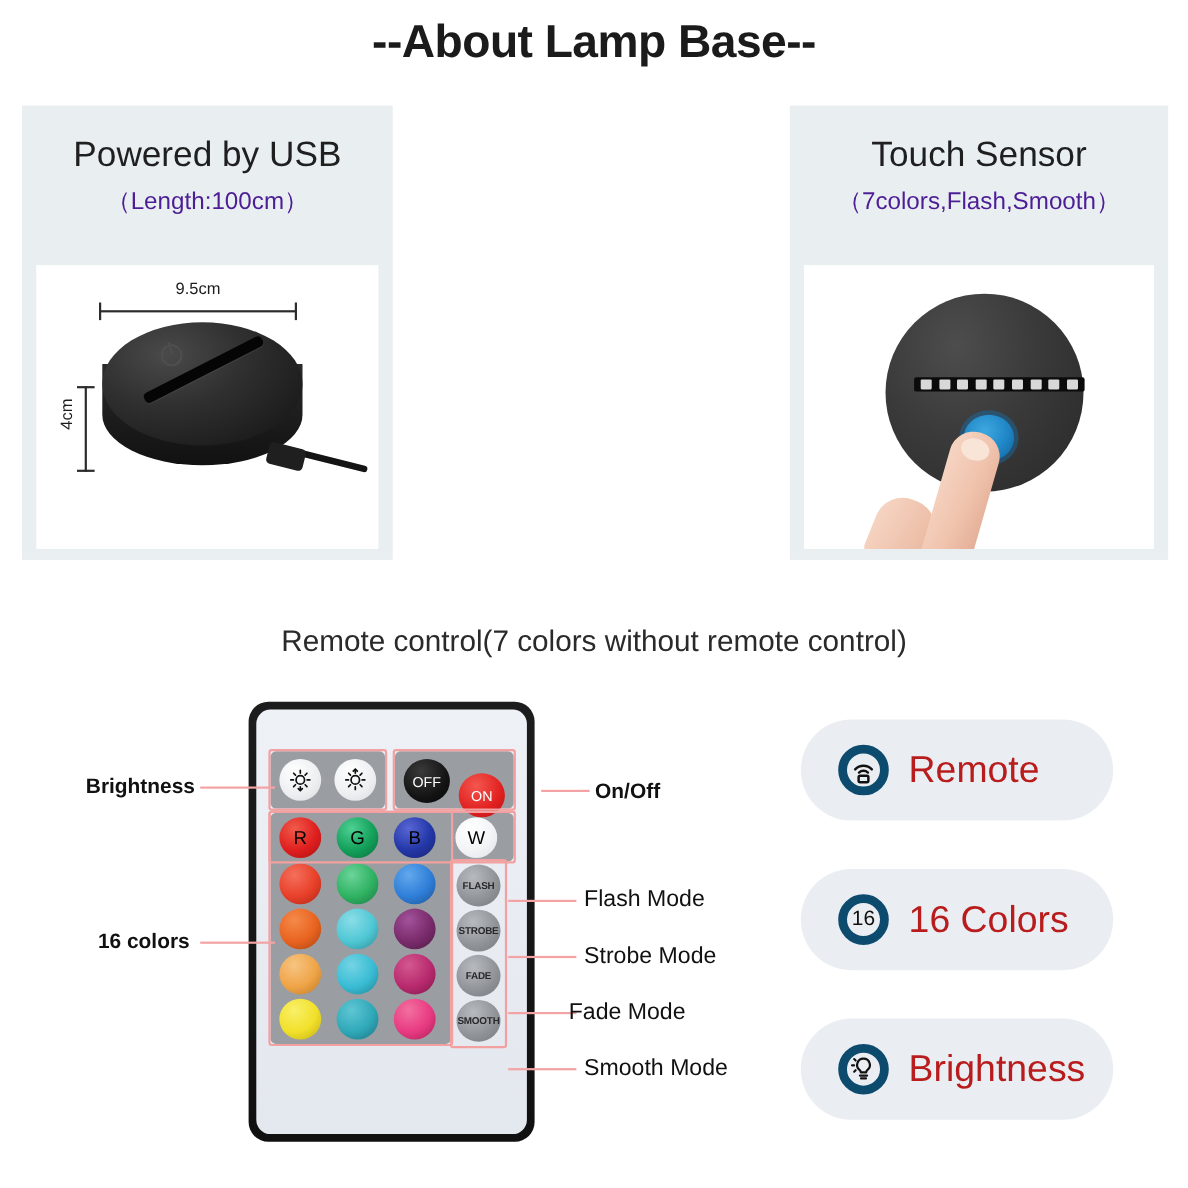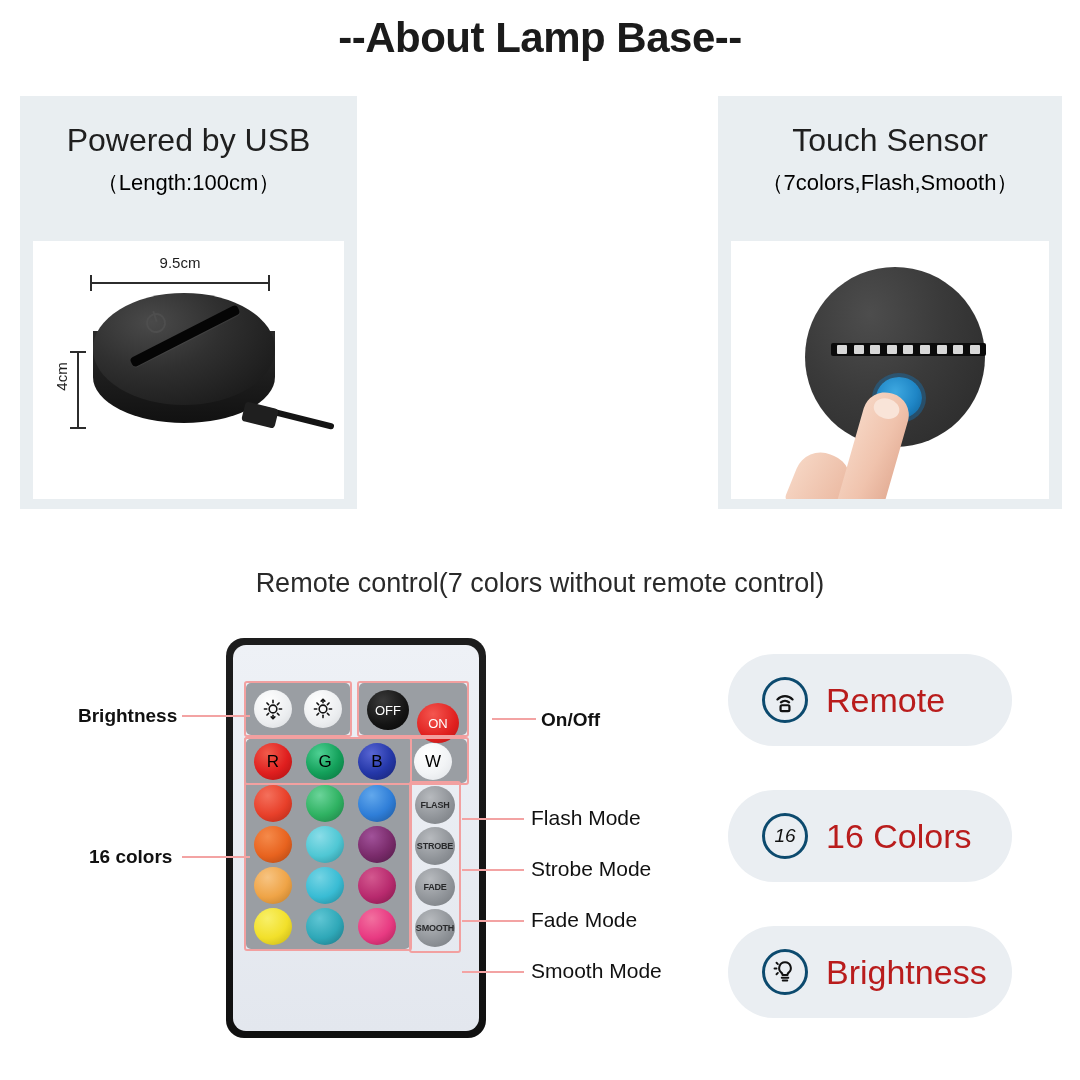--- a/index.html
+++ b/index.html
@@ -32,21 +32,21 @@
   .panel.p3 { left: 698px; width: 344px; }
 
   .panel-title {
     margin-top: 28px;
     font-size: 32px; font-weight: 400; color: #1f1f1f;
     text-align: center; line-height: 1.05;
     font-family: "Liberation Sans", sans-serif;
   }
   .panel-sub {
     margin-top: 13px;
-    font-size: 22px; font-weight: 400; color: #000000;
+    font-size: 22px; font-weight: 400; color: #4c1d95;
     text-align: center; line-height: 1.05;
   }
   .panel-img {
     position: absolute; left: 13px; bottom: 10px;
     width: calc(100% - 26px); height: 258px;
     background: #ffffff;
     overflow: hidden;
   }
 
   
@@ -224,23 +224,23 @@
   .cards { position: absolute; left: 728px; top: 654px; }
   .card {
     position: absolute; left: 0; width: 284px; height: 92px;
     background: #eaeef2; border-radius: 46px;
     display: flex; align-items: center; padding-left: 34px; gap: 18px;
   }
   .card.c1 { top: 0px; }
   .card.c2 { top: 136px; }
   .card.c3 { top: 272px; }
   .card-icon {
-    width: 46px; height: 46px; border: 3px solid #0c4a6e; border-radius: 50%;
+    width: 46px; height: 46px; border: 8px solid #0c4a6e; border-radius: 50%;
     position: relative; flex: none;
-    display: flex; align-items: center; justify-content: center; font-style: italic;
+    display: flex; align-items: center; justify-content: center;
   }
   .card-label { font-size: 34px; font-weight: 400; color: #b91c1c; }
   .icon16 { font-size: 19px; font-weight: 500; color: #111; }
 </style>
 </head>
 <body>
 
 <div id="page">
 
   <div class="main-title">--About Lamp Base--</div>
@@ -408,21 +408,21 @@
   <div class="lead" style="left:492px; top:718px; width:44px;"></div>
   <div class="anno" style="left:541px; top:709px;">On/Off</div>
 
   <div class="lead" style="left:462px; top:818px; width:62px;"></div>
   <div class="anno light" style="left:531px; top:806px;">Flash Mode</div>
 
   <div class="lead" style="left:462px; top:869px; width:62px;"></div>
   <div class="anno light" style="left:531px; top:857px;">Strobe Mode</div>
 
   <div class="lead" style="left:462px; top:920px; width:62px;"></div>
-  <div class="anno light" style="left:531px; top:908px;text-align:right;">Fade Mode</div>
+  <div class="anno light" style="left:517px; top:908px;text-align:right;">Fade Mode</div>
 
   <div class="lead" style="left:462px; top:971px; width:62px;"></div>
   <div class="anno light" style="left:531px; top:959px;">Smooth Mode</div>
 
   <div class="cards">
 
     <div class="card c1">
       <div class="card-icon">
         <svg width="28" height="28" viewBox="0 0 24 24">
           <path d="M5.5 11.5 A9 9 0 0 1 18.5 11.5" fill="none" stroke="#111" stroke-width="1.9" stroke-linecap="round"></path>

